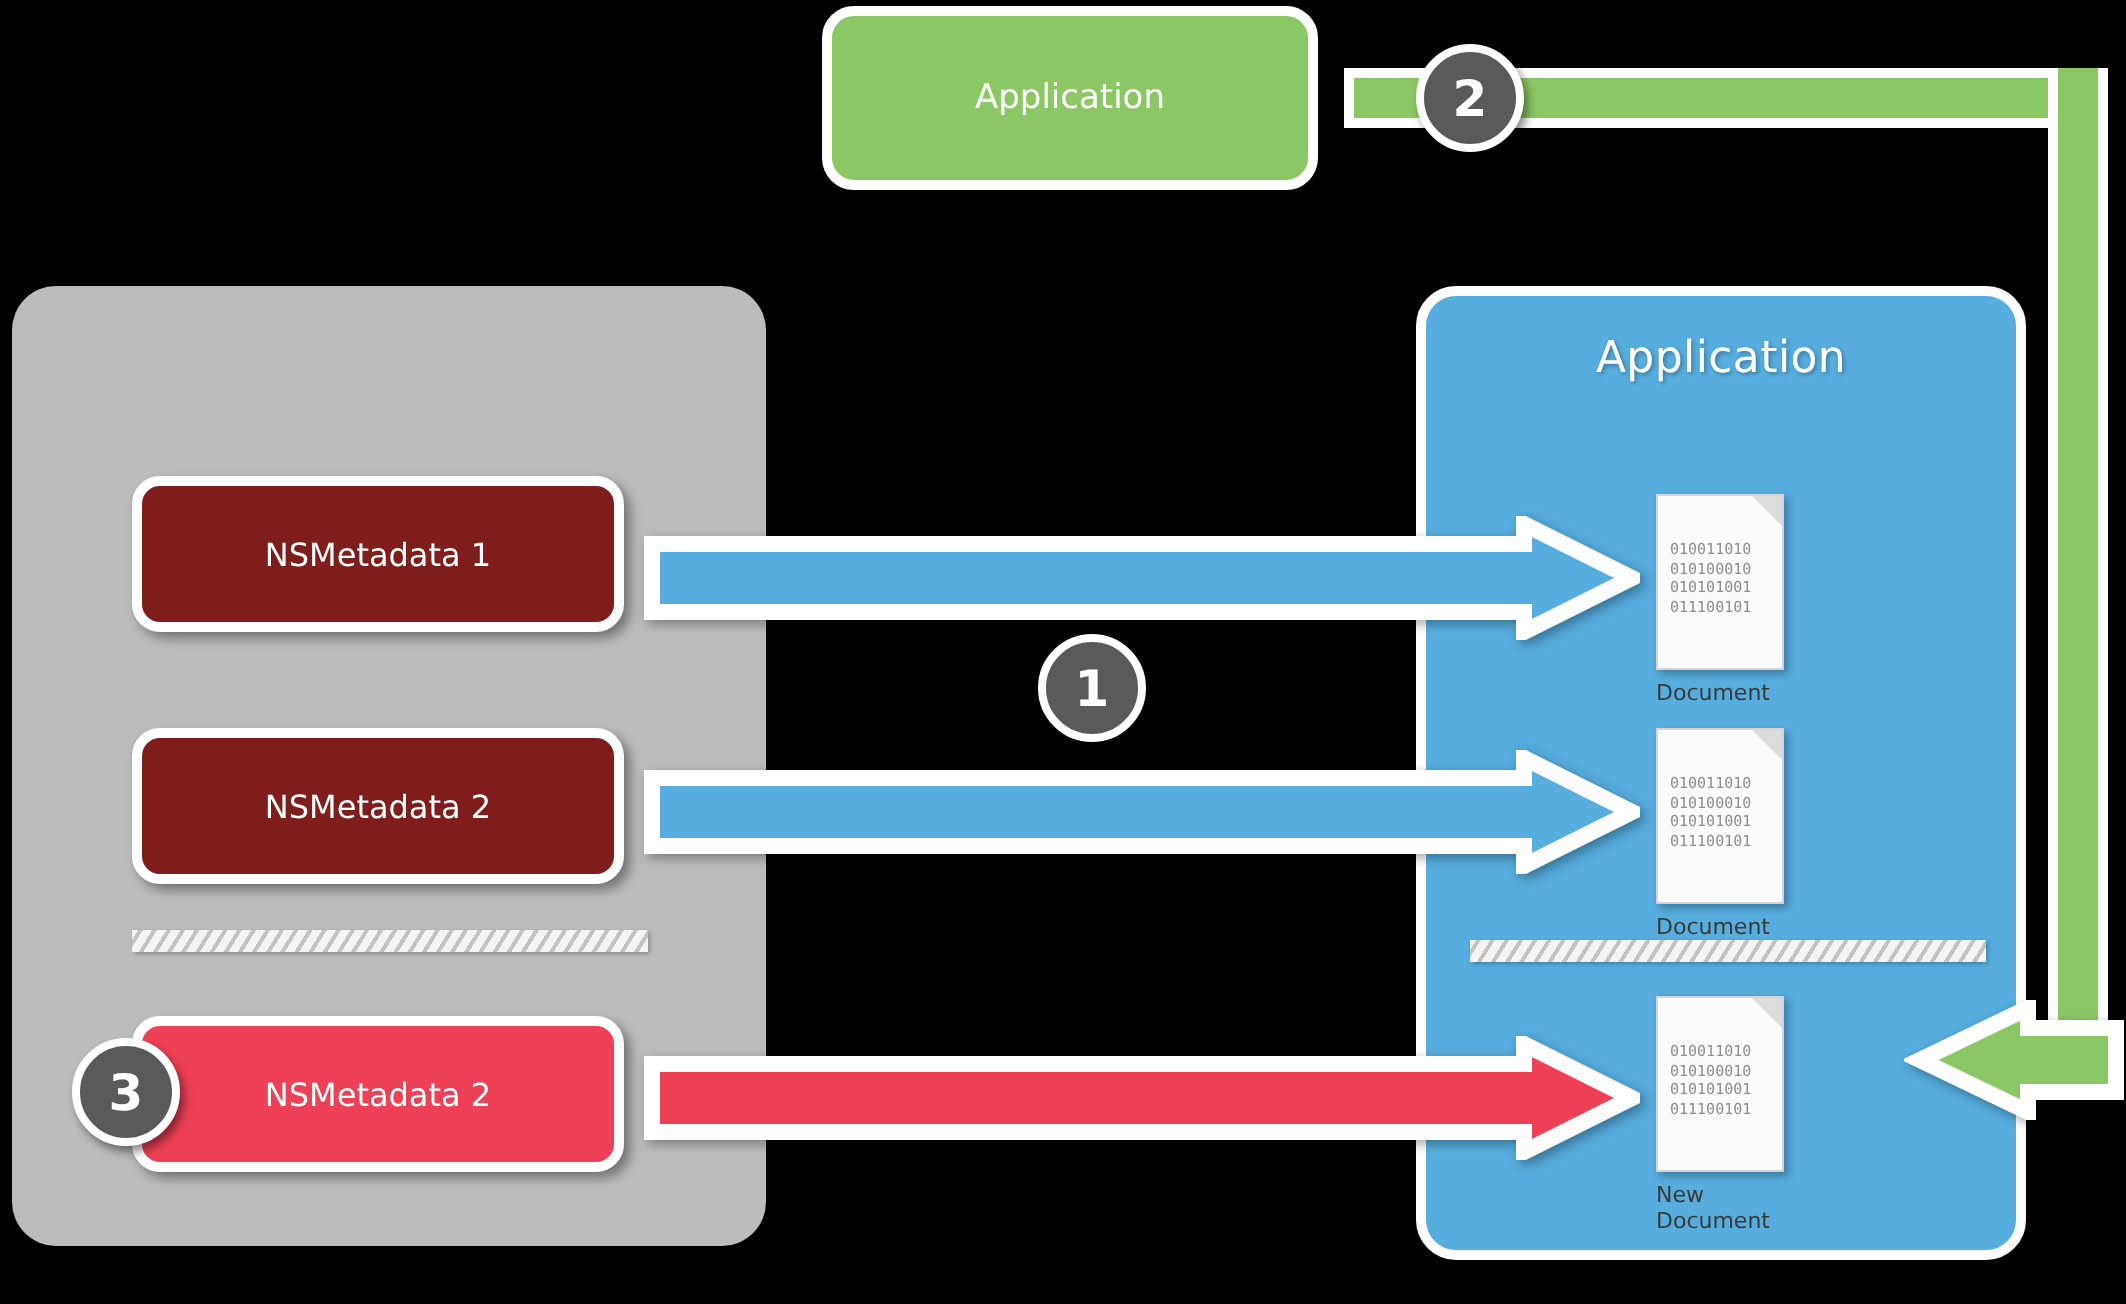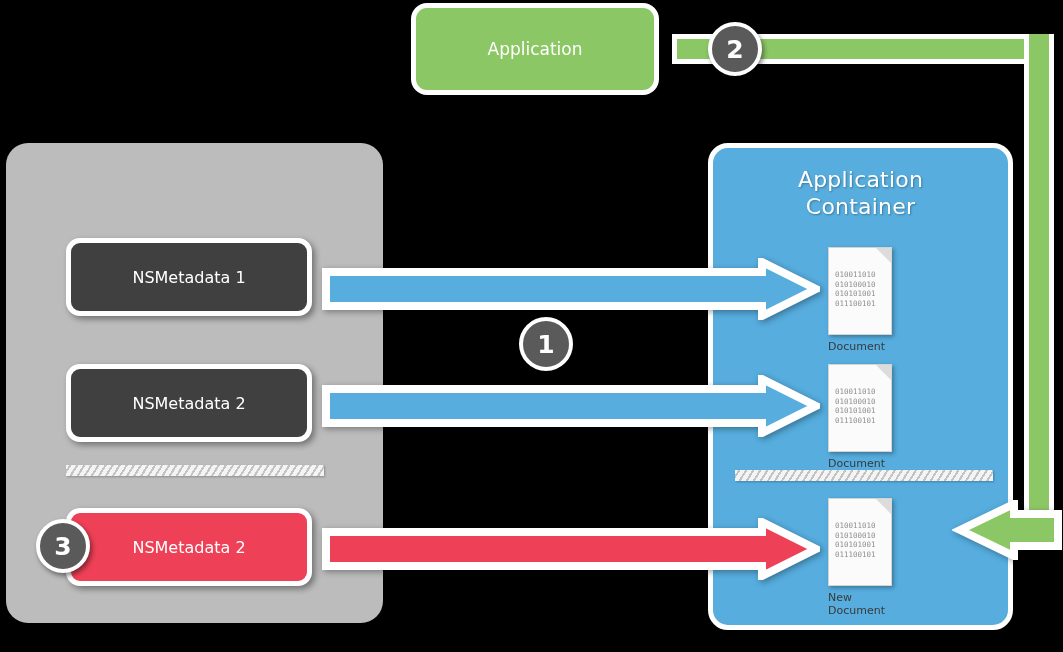--- a/index.html
+++ b/index.html
@@ -65,21 +65,21 @@
     border-radius: 14px;
     border: 5px solid #ffffff;
     box-sizing: border-box;
     display: flex;
     align-items: center;
     justify-content: center;
     color: #ffffff;
     font-size: 16px;
     box-shadow: 3px 3px 6px rgba(0,0,0,0.40);
   }
-  .item-blue { background: #404040; }
+  .item-blue { background: #7f1d1d; }
   .item-red  { background: #EE4056; }
   #meta1 { top: 238px; }
   #meta2 { top: 364px; }
   #meta3 { top: 508px; }
 
   
   #app-box {
     position: absolute;
     left: 411px;
     top: 3px;
@@ -225,21 +225,20 @@
 
   <div class="green-seg" id="green-top"></div>
   <div class="green-seg" id="green-down"></div>
   <div class="green-seg" id="green-bottom"></div>
 
   <div class="panel" id="query-panel"></div>
 
   <div class="panel" id="container-panel"></div>
   <div class="panel-title" id="container-title" style="left:708px;width:305px;">
     <div>Application</div>
-    <div>Container</div>
   </div>
 
   <div class="arrow-right" style="left:322px; top:258px; width:498px; height:62px;">
     <svg width="498" height="62" viewBox="0 0 498 62">
       <path d="M 4,14 L 440,14 L 440,4 L 494,31 L 440,58 L 440,48 L 4,48 Z" fill="#56ADDE" stroke="#ffffff" stroke-width="8" stroke-linejoin="miter"></path>
     </svg>
   </div>
 
   <div class="arrow-right" style="left:322px; top:375px; width:498px; height:62px;">
     <svg width="498" height="62" viewBox="0 0 498 62">

